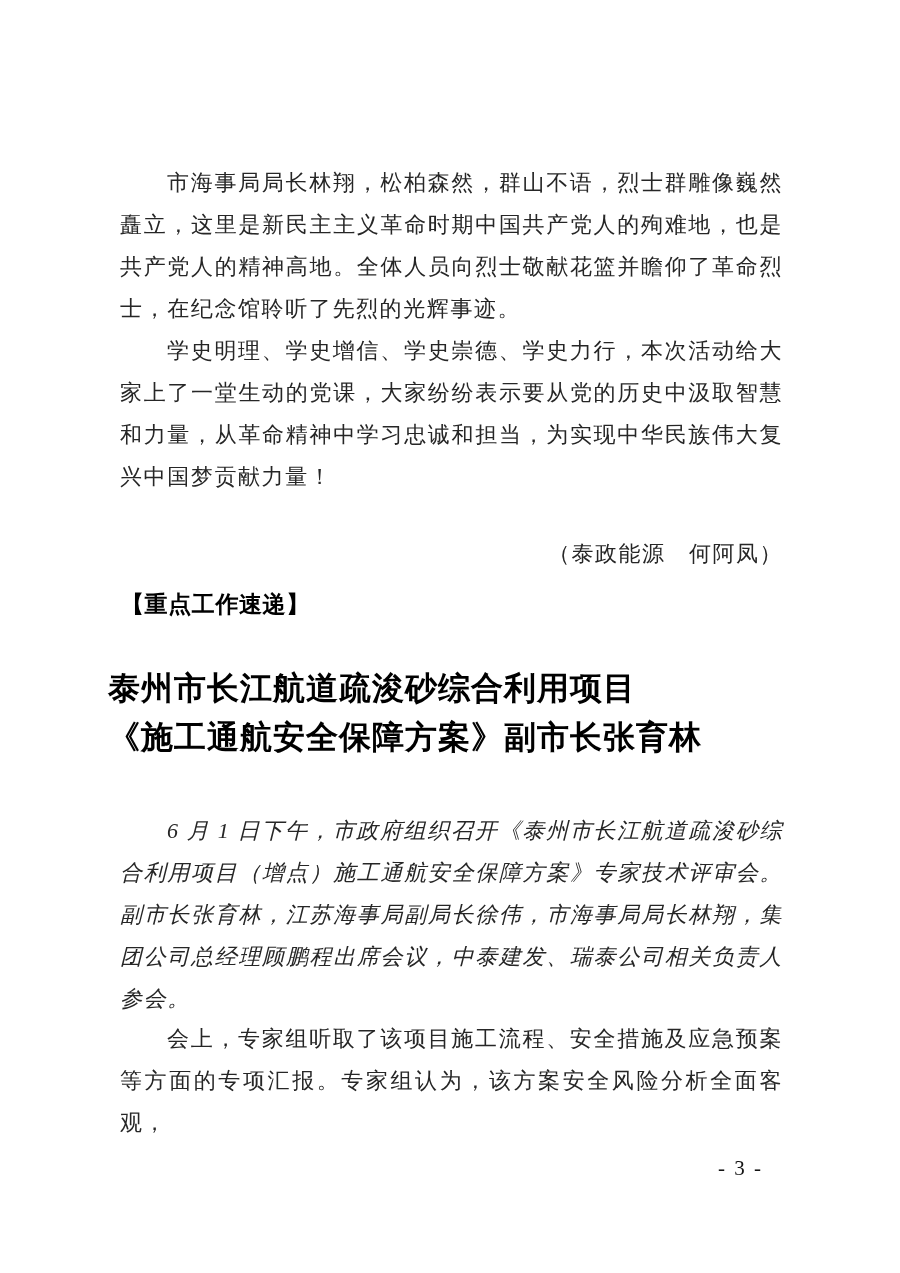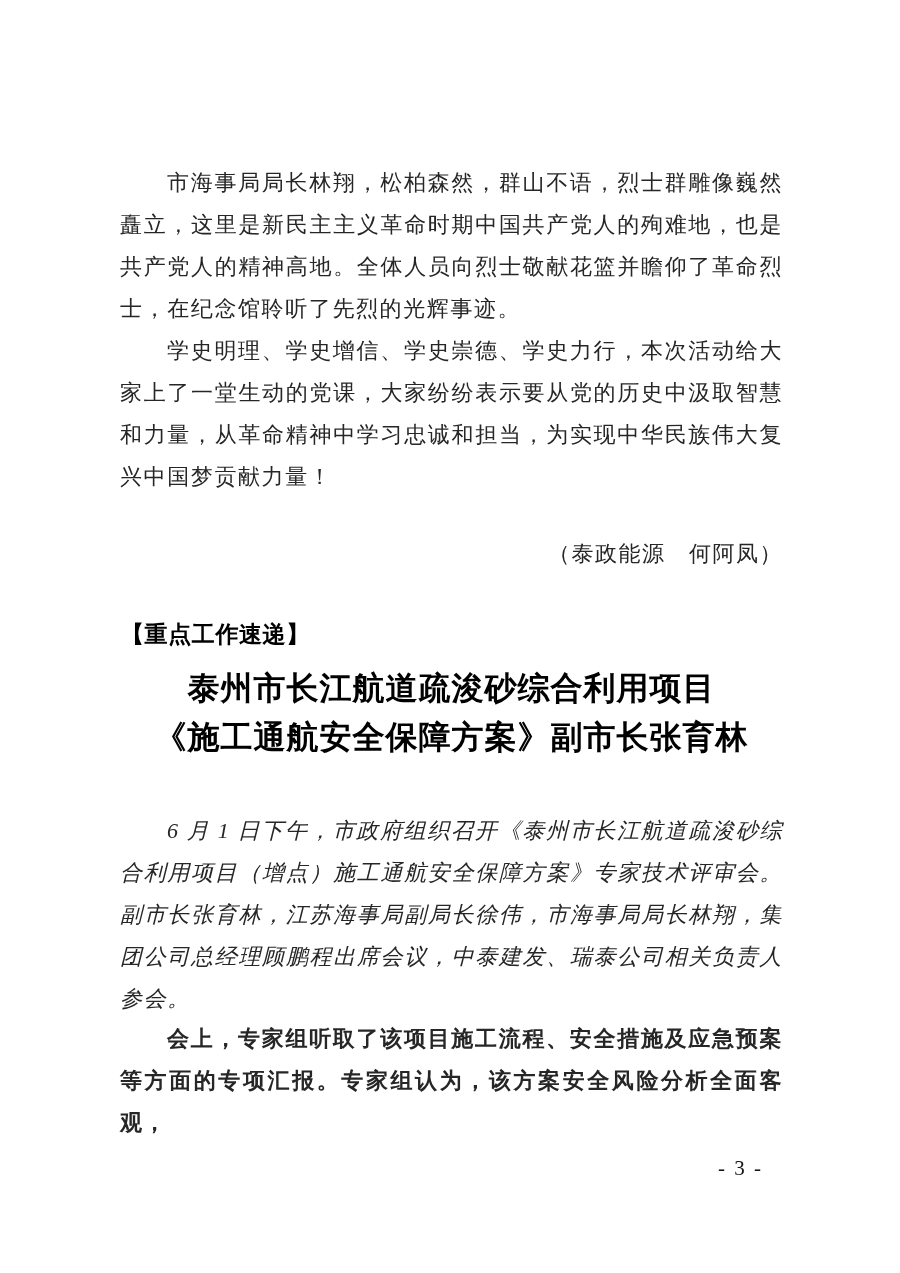--- a/index.html
+++ b/index.html
@@ -44,28 +44,27 @@
   }
   .section-header {
     position: absolute;
     left: 121px;
     top: 584px;
     font-size: 23px;
     line-height: 42px;
     font-weight: bold;
     color: #000000;
     letter-spacing: 0.6px;
-    margin-top: 30px;
   }
   .article-title {
     position: absolute;
     left: 108px;
     width: 687px;
     top: 664px;
-    text-align: center;
+    text-align: left;
     font-size: 32px;
     line-height: 49px;
     font-weight: bold;
     color: #000000;
     letter-spacing: 1px;
   }
   .page-number {
     position: absolute;
     top: 1157px;
     right: 137px;
@@ -95,19 +94,19 @@
 
   <div class="article-title">
     <div>泰州市长江航道疏浚砂综合利用项目</div>
     <div>《施工通航安全保障方案》副市长张育林</div>
   </div>
 
   <div class="body-block" style="top:810px;font-style:italic;">
     <p class="para">6 月 1 日下午，市政府组织召开《泰州市长江航道疏浚砂综合利用项目（增点）施工通航安全保障方案》专家技术评审会。副市长张育林，江苏海事局副局长徐伟，市海事局局长林翔，集团公司总经理顾鹏程出席会议，中泰建发、瑞泰公司相关负责人参会。</p>
   </div>
 
-  <div class="body-block" style="top:1018px;font-weight:bold;">
+  <div class="body-block" style="top:1018px;">
     <p class="para">会上，专家组听取了该项目施工流程、安全措施及应急预案等方面的专项汇报。专家组认为，该方案安全风险分析全面客观，</p>
   </div>
 
   <div class="page-number">- 3 -</div>
 
 </div>
 
 </body></html>

